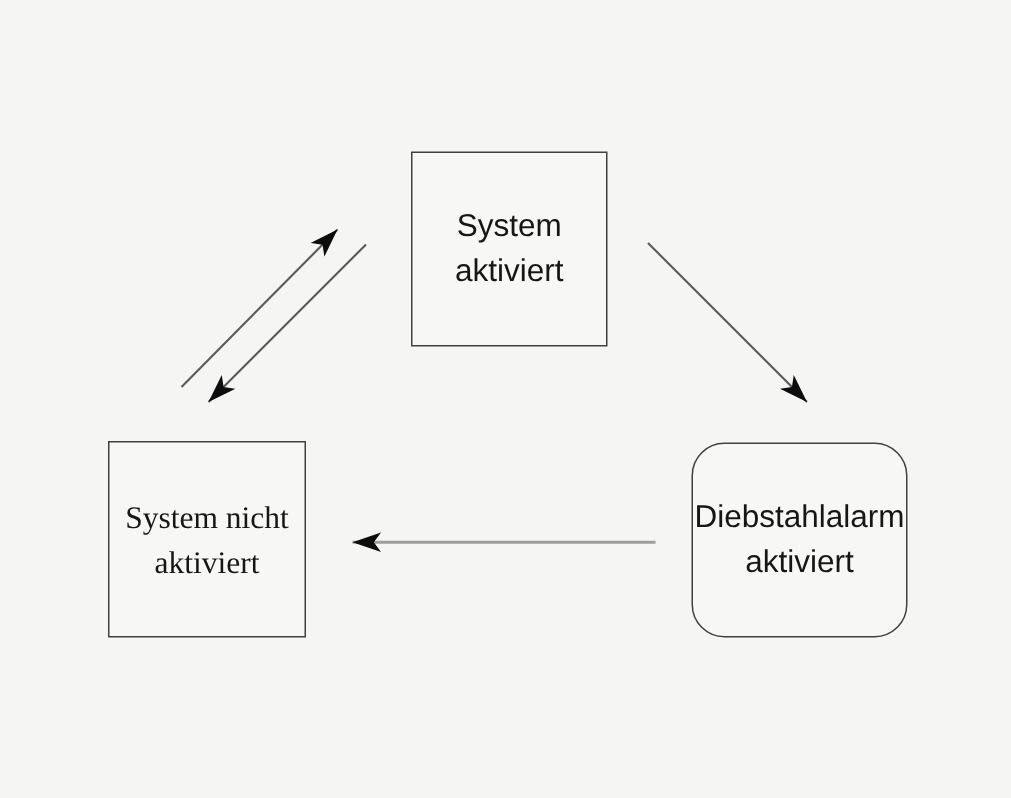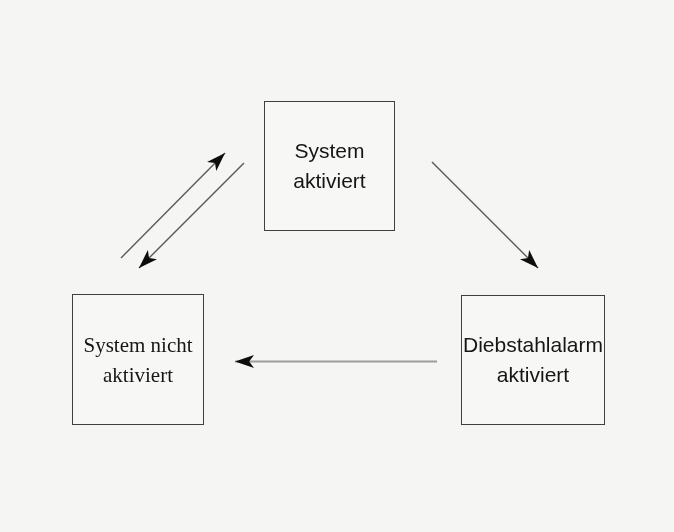--- a/index.html
+++ b/index.html
@@ -32,37 +32,38 @@
     flex-direction: column;
     align-items: center;
     justify-content: center;
     text-align: center;
     color: #161616;
     font-size: 21px;
     line-height: 30px;
     white-space: nowrap;
   }
   #node-system-aktiviert {
-    left: 264px;
+    left: 274px;
     top: 101px;
     width: 131px;
     height: 130px;
   }
   #node-system-nicht-aktiviert {
     left: 72px;
     top: 294px;
     width: 132px;
     height: 131px;
     font-family: Liberation Serif, serif;
   }
   #node-diebstahlalarm-aktiviert {
     left: 461px;
     top: 295px;
     width: 144px;
     height: 130px;
+    border-radius: 22px;
   }
 </style>
 </head>
 <body>
 
 <div id="canvas">
 
   <svg id="edges" viewBox="0 0 674 532" xmlns="http://www.w3.org/2000/svg">
     <defs>
       <marker id="arrowhead" markerUnits="userSpaceOnUse" markerWidth="24" markerHeight="16" refX="19" refY="6.5" orient="auto">

